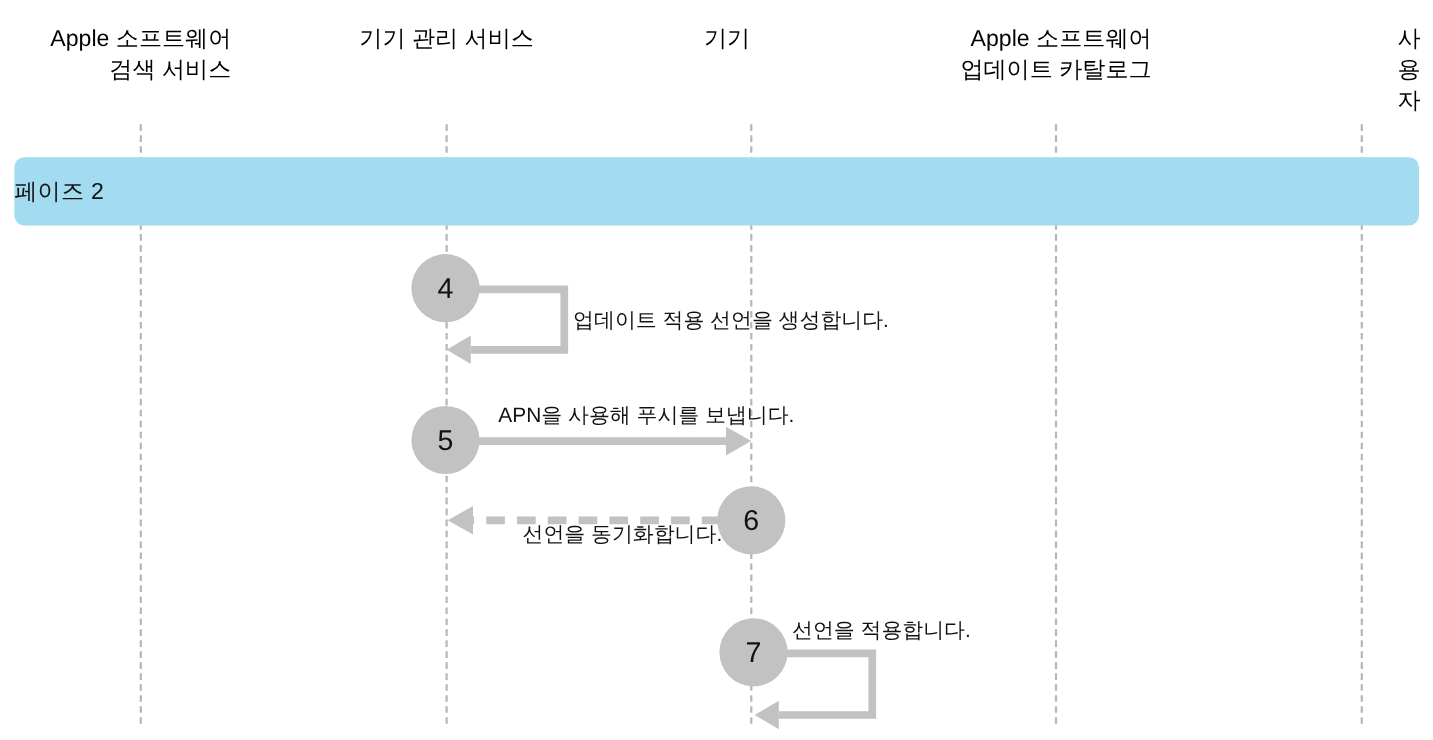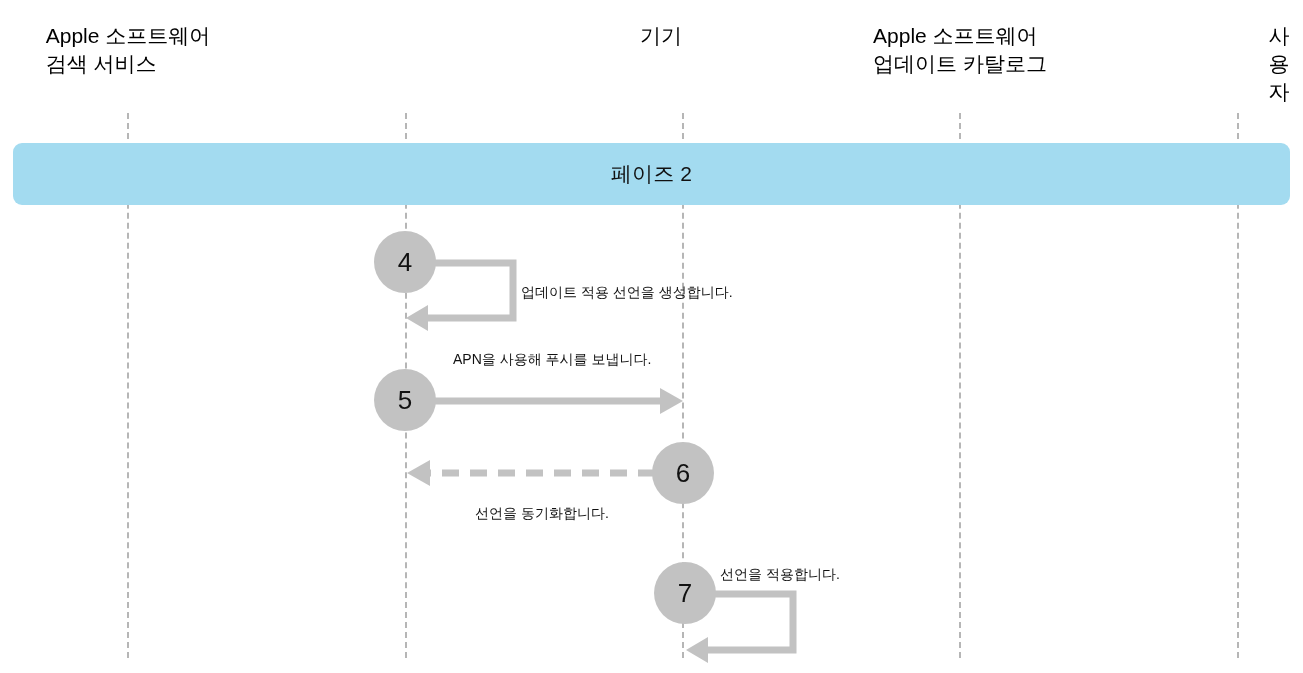--- a/index.html
+++ b/index.html
@@ -15,21 +15,21 @@
     position: relative;
     width: 1303px;
     height: 673px;
     background: #ffffff;
     overflow: hidden;
   }
 
   
   .col-header {
     position: absolute;
-    text-align: left;
+    text-align: right;
     font-size: 21px;
     line-height: 28px;
     color: #000000;
     font-weight: 400;
     white-space: pre-line;
     transform: translateX(-50%);
     top: 22px;
   }
 
   
@@ -46,21 +46,21 @@
   .phase-banner {
     position: absolute;
     left: 13px;
     top: 143px;
     width: 1277px;
     height: 62px;
     background: #a3dbf0;
     border-radius: 9px;
     display: flex;
     align-items: center;
-    justify-content: center;
+    justify-content: flex-start;
   }
   .phase-banner .phase-label {
     font-size: 21px;
     color: #111111;
     letter-spacing: 0.2px;
   }
 
   
   .step-bubble {
     position: absolute;
@@ -73,21 +73,21 @@
     justify-content: center;
     font-size: 26px;
     color: #111111;
     transform: translate(-50%, -50%);
     z-index: 4;
   }
 
   
   .msg-label {
     position: absolute;
-    font-size: 14px;
+    font-size: 19px;
     line-height: 22px;
     color: #111111;
     white-space: nowrap;
     z-index: 5;
   }
 
   
   #arrows {
     position: absolute;
     left: 0;
@@ -104,20 +104,21 @@
 <div id="canvas">
 
   <div class="lifeline" style="left:128px"></div>
   <div class="lifeline" style="left:406px"></div>
   <div class="lifeline" style="left:683px"></div>
   <div class="lifeline" style="left:960px"></div>
   <div class="lifeline" style="left:1238px"></div>
 
   <div class="col-header" style="left:128px">Apple 소프트웨어
 검색 서비스</div>
+  <div class="col-header" style="left:406px">기기 관리 서비스</div>
   <div class="col-header" style="left:661px">기기</div>
   <div class="col-header" style="left:960px">Apple 소프트웨어
 업데이트 카탈로그</div>
   <div class="col-header" style="left:1280px">사용자</div>
 
   <div class="phase-banner">
     <span class="phase-label">페이즈 2</span>
   </div>
 
   <svg id="arrows" viewBox="0 0 1303 673" xmlns="http://www.w3.org/2000/svg">
@@ -142,17 +143,17 @@
       <polygon points="708,637 708,663 686,650" fill="#c2c2c2"></polygon>
     </g>
   </svg>
 
   <div class="step-bubble" style="left:405px; top:262px">4</div>
   <div class="step-bubble" style="left:405px; top:400px">5</div>
   <div class="step-bubble" style="left:683px; top:473px">6</div>
   <div class="step-bubble" style="left:685px; top:593px">7</div>
 
   <div class="msg-label" style="left:521px; top:281px">업데이트 적용 선언을 생성합니다.</div>
-  <div class="msg-label" style="left:453px; top:348px">APN을 사용해 푸시를 보냅니다.</div>
-  <div class="msg-label" style="left:475px; top:502px">선언을 동기화합니다.</div>
+  <div class="msg-label" style="left:453px; top:368px">APN을 사용해 푸시를 보냅니다.</div>
+  <div class="msg-label" style="left:475px; top:476px">선언을 동기화합니다.</div>
   <div class="msg-label" style="left:720px; top:563px">선언을 적용합니다.</div>
 
 </div>
 
 </body></html>

